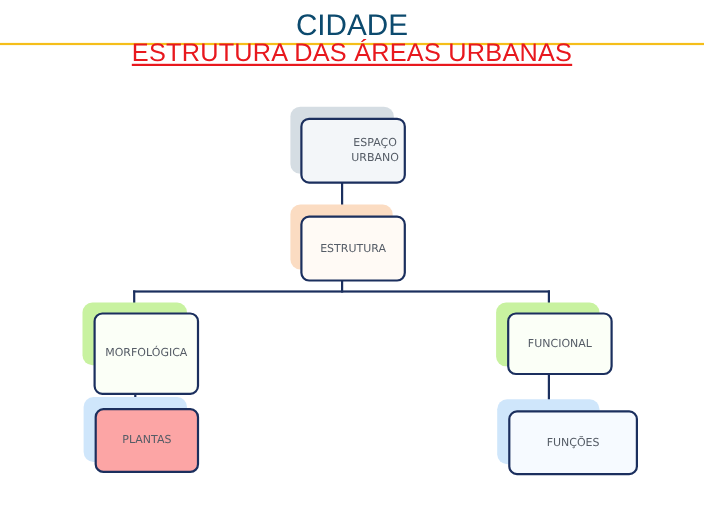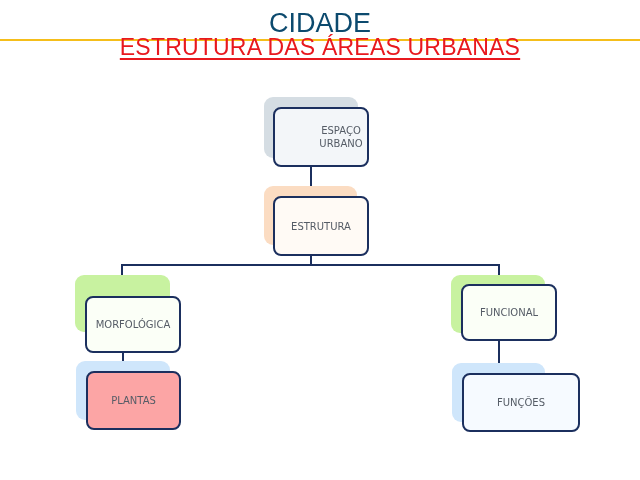--- a/index.html
+++ b/index.html
@@ -34,21 +34,21 @@
       <div>URBANO</div>
     </div>
 </div>
 
 <div class="shadow" style="left:264px; top:186px; width:93px; height:59px; background:#fbdcc2;"></div>
 <div class="node" style="left:273px; top:196px; width:96px; height:60px; background:#fffaf5;">
   <span>ESTRUTURA</span>
 </div>
 
 <div class="shadow" style="left:75px; top:275px; width:95px; height:57px; background:#c8f2a0;"></div>
-<div class="node" style="left:85px; top:284px; width:96px; height:57px; background:#fbfff7;margin-top:12px;">
+<div class="node" style="left:85px; top:284px; width:96px; height:75px; background:#fbfff7;">
   <span>MORFOLÓGICA</span>
 </div>
 
 <div class="shadow" style="left:451px; top:275px; width:94px; height:58px; background:#c8f2a0;"></div>
 <div class="node" style="left:461px; top:284px; width:96px; height:57px; background:#fbfff7;text-align:center;">
   <span>FUNCIONAL</span>
 </div>
 
 <div class="shadow" style="left:76px; top:361px; width:94px; height:59px; background:#cfe6fb;"></div>
 <div class="node" style="left:86px; top:371px; width:95px; height:59px; background:#fca5a5;">

